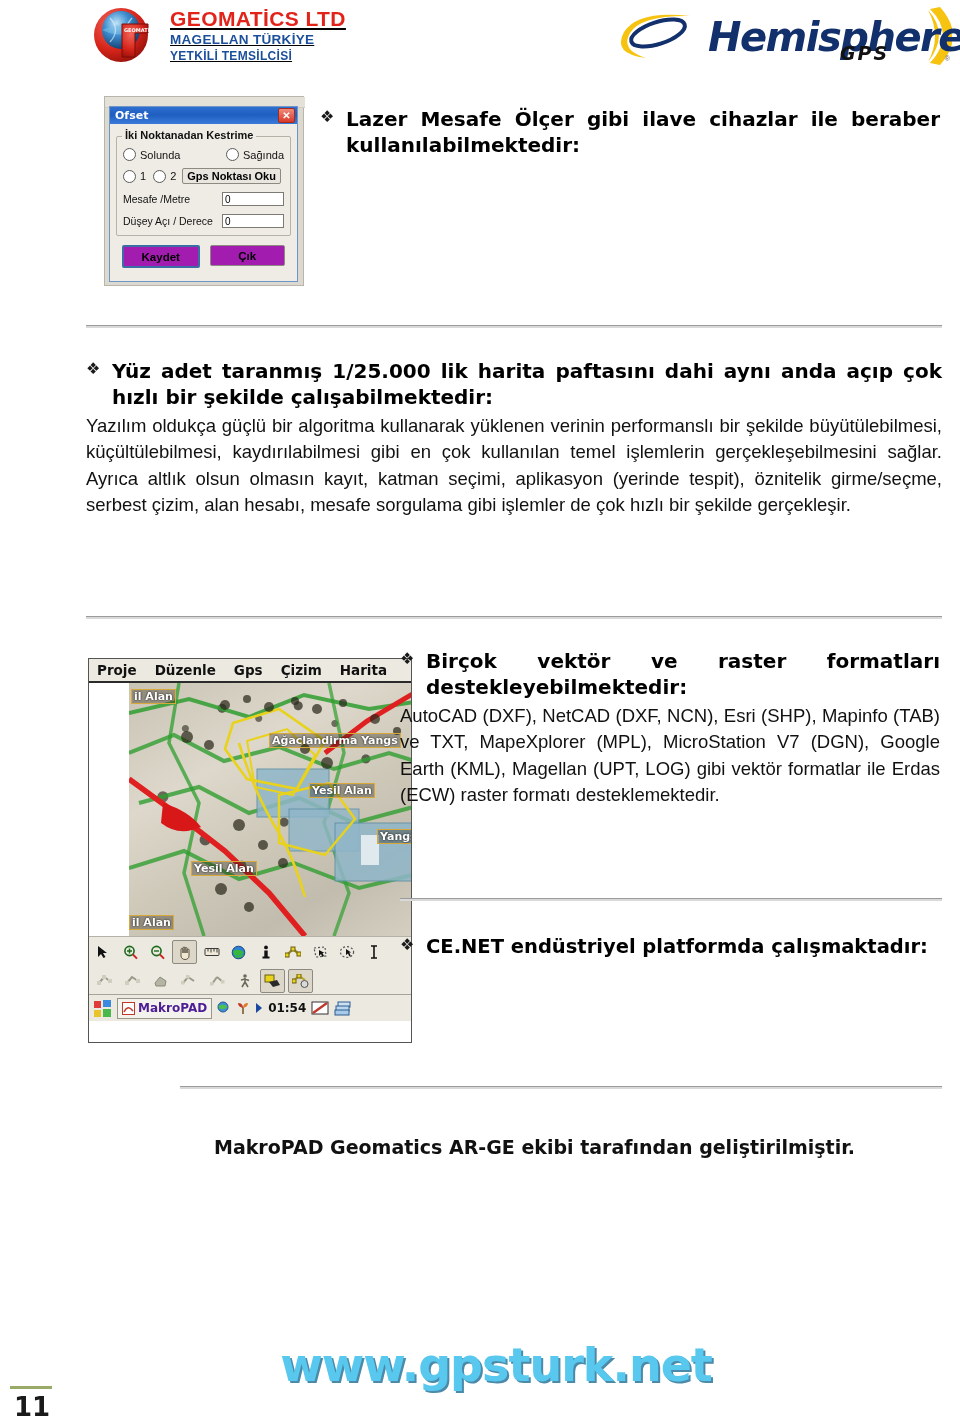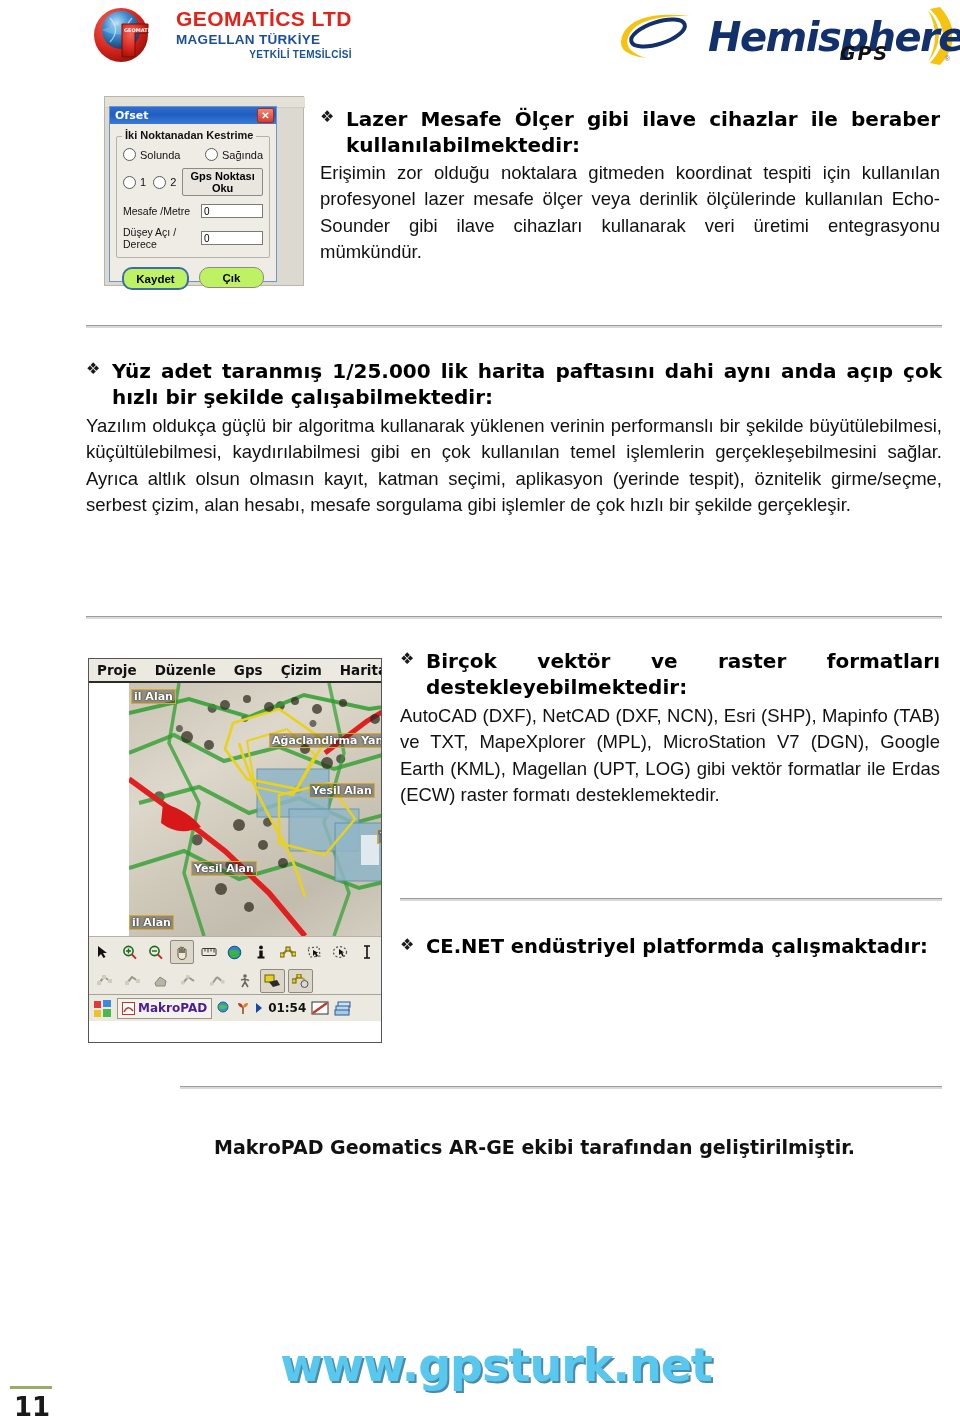--- a/index.html
+++ b/index.html
@@ -10,38 +10,38 @@
     color:#000;
     overflow:hidden;
     position:relative;
   }
   .page{position:relative;width:960px;height:1427px;}
 
   
   .header{position:absolute;left:0;top:0;width:960px;height:86px;}
   .geomatics-logo{position:absolute;left:88px;top:4px;display:flex;align-items:flex-start;}
   .geo-mark{position:relative;width:78px;height:62px;flex:0 0 auto;}
-  .geo-text{margin-left:10px;padding-top:4px;}
+  .geo-text{margin-left:4px;padding-top:4px;text-decoration:underline;}
   .geo-l1{font-size:21px;font-weight:bold;color:#e2231a;letter-spacing:.4px;line-height:1.05;}
   .geo-l2{font-size:13.5px;font-weight:bold;color:#1b4f9c;letter-spacing:.3px;line-height:1.25;margin-top:2px;}
-  .geo-l3{font-size:10px;font-weight:bold;color:#1b4f9c;letter-spacing:.3px;line-height:1.25;text-align:right;}
+  .geo-l3{font-size:12px;font-weight:bold;color:#1b4f9c;letter-spacing:.3px;line-height:1.25;}
 
   .hemisphere-logo{position:absolute;left:612px;top:6px;width:340px;height:62px;}
   .hemi-word{position:absolute;left:96px;top:8px;font-size:40px;font-weight:bold;
      font-style:italic;color:#12306b;letter-spacing:-1.5px;font-family:"DejaVu Sans",sans-serif;}
   .hemi-gps{position:absolute;left:228px;top:36px;font-size:19px;font-weight:bold;font-style:italic;
      color:#111;letter-spacing:2px;font-family:"DejaVu Sans",sans-serif;}
   .hemi-reg{position:absolute;right:2px;bottom:6px;font-size:7px;color:#666;}
 
   
   .ofset-shot{position:absolute;left:104px;top:96px;width:200px;height:190px;
     background:#dcd9d0;border:1px solid #b9b5ab;box-sizing:border-box;}
   .ofset-parentbar{position:absolute;left:0;top:0;width:200px;height:10px;background:#e4e1d9;
      border-bottom:1px solid #cfcbc2;}
-  .ofset-win{position:absolute;left:4px;top:9px;width:168px;height:176px;background:#efece5;
+  .ofset-win{position:absolute;left:4px;top:9px;width:189px;height:176px;background:#efece5;
      border:1px solid #6d95c8;box-sizing:border-box;}
   .ofset-title{height:17px;background:linear-gradient(180deg,#2f6fd0 0%,#1e5ec0 45%,#3a7ada 100%);
      display:flex;align-items:center;padding:0 2px 0 5px;}
   .ofset-title-txt{color:#fff;font-size:11px;font-weight:bold;flex:1;font-family:"DejaVu Sans",sans-serif;}
   .ofset-close{width:15px;height:13px;background:linear-gradient(180deg,#f08a7a,#d8392a);
      border:1px solid #a52a1c;border-radius:2px;color:#fff;font-size:10px;font-weight:bold;
      display:flex;align-items:center;justify-content:center;line-height:1;}
   .ofset-body{padding:3px 6px 0 6px;}
   .grp{border:1px solid #b6b2a8;border-radius:2px;margin-top:9px;padding:4px 6px 7px 6px;position:relative;}
   .grp-legend{position:absolute;left:5px;top:-8px;background:#efece5;padding:0 3px;
@@ -51,21 +51,21 @@
      flex:0 0 auto;margin-right:4px;}
   .radlbl{font-size:11px;color:#111;}
   .spacer-r{margin-left:auto;display:flex;align-items:center;}
   .btn-gps{margin-left:6px;border:1px solid #8d8a82;background:#e9e6df;border-radius:2px;
      font-size:11px;font-weight:bold;padding:1px 4px;}
   .fldrow{display:flex;align-items:center;margin-top:8px;}
   .fldlbl{font-size:10.5px;color:#111;flex:1;}
   .fld{width:62px;height:14px;background:#fff;border:1px solid #7d7a73;font-size:10px;
      padding:0 2px;box-sizing:border-box;line-height:13px;}
   .btnrow{display:flex;gap:10px;padding:9px 6px 0 6px;}
-  .dlgbtn{flex:1;height:19px;border:1px solid #8d8a82;background:#bef264;border-radius:10px;
+  .dlgbtn{flex:1;height:19px;border:1px solid #8d8a82;background:#a21caf;border-radius:2px;
      font-size:11.5px;font-weight:bold;display:flex;align-items:center;justify-content:center;}
   .dlgbtn.primary{border:2px solid #3a6ea5;}
 
   
   .bullet-row{display:flex;}
   .bullet{width:26px;flex:0 0 auto;color:#1a1a1a;font-size:16px;line-height:1.35;
      font-family:"DejaVu Sans",sans-serif;}
   .bhead{font-weight:bold;font-size:19.5px;line-height:1.3;text-align:justify;
      font-family:"DejaVu Sans",sans-serif;}
   .bbody{font-size:18.5px;line-height:1.42;text-align:justify;color:#111;}
@@ -91,21 +91,21 @@
 
   
   .sec4{position:absolute;left:400px;top:934px;width:540px;}
   .sec4 .bhead{font-size:19.5px;}
   .sec4 .bbody{margin-top:2px;}
 
   .footline{position:absolute;left:214px;top:1136px;width:660px;font-weight:bold;font-size:19px;
      font-family:"DejaVu Sans",sans-serif;color:#111;}
 
   
-  .gis-shot{position:absolute;left:88px;top:658px;width:294px;height:385px;
+  .gis-shot{position:absolute;left:88px;top:658px;width:324px;height:385px;
      background:#ffffff;border:1px solid #555;box-sizing:border-box;overflow:hidden;}
   .gis-menu{height:22px;background:#ece9e0;border-bottom:2px solid #2b2b2b;display:flex;
      align-items:center;padding-left:8px;gap:18px;}
   .gis-menu span{font-size:13.5px;font-weight:bold;color:#111;font-family:"DejaVu Sans",sans-serif;}
   .gis-map{position:relative;height:253px;overflow:hidden;
      background:
        radial-gradient(circle at 20% 18%, #6d6a5e 0 3px, transparent 4px),
        radial-gradient(circle at 33% 10%, #5f5c52 0 4px, transparent 5px),
        radial-gradient(circle at 46% 14%, #6d6a5e 0 3px, transparent 4px),
        radial-gradient(circle at 60% 9%,  #5b584e 0 4px, transparent 5px),
@@ -240,21 +240,20 @@
         </div>
       </div>
     </div>
   </div>
 
   <div class="sec1">
     <div class="bullet-row">
       <div class="bullet">❖</div>
       <div class="bhead">Lazer Mesafe Ölçer gibi ilave cihazlar ile beraber kullanılabilmektedir:</div>
     </div>
-    <div class="bbody">Erişimin zor olduğu noktalara gitmeden koordinat tespiti için kullanılan profesyonel lazer mesafe ölçer veya derinlik ölçülerinde kullanılan Echo-Sounder gibi ilave cihazları kullanarak veri üretimi entegrasyonu mümkündür.</div>
   </div>
 
   <div class="rule" style="left:86px;top:325px;width:856px;"></div>
 
   <div class="sec2">
     <div class="bullet-row">
       <div class="bullet">❖</div>
       <div class="bhead">Yüz adet taranmış 1/25.000 lik harita paftasını dahi aynı anda açıp çok hızlı bir şekilde çalışabilmektedir:</div>
     </div>
     <div class="bbody">Yazılım oldukça güçlü bir algoritma kullanarak yüklenen verinin performanslı bir şekilde büyütülebilmesi, küçültülebilmesi, kaydırılabilmesi gibi en çok kullanılan temel işlemlerin gerçekleşebilmesini sağlar. Ayrıca altlık olsun olmasın kayıt, katman seçimi, aplikasyon (yerinde tespit), öznitelik girme/seçme, serbest çizim, alan hesabı, mesafe sorgulama gibi işlemler de çok hızlı bir şekilde gerçekleşir.</div>

